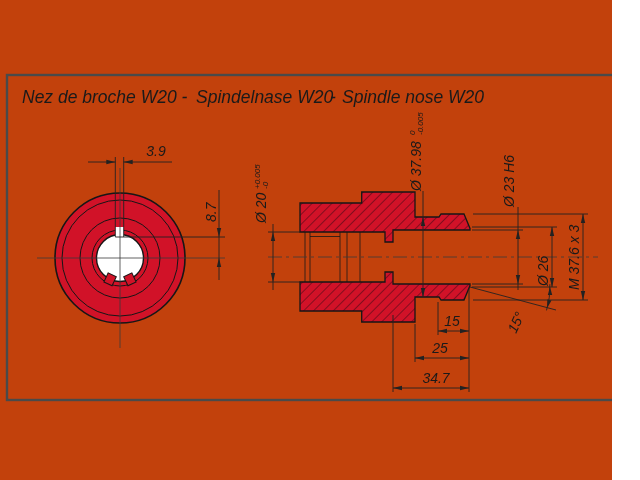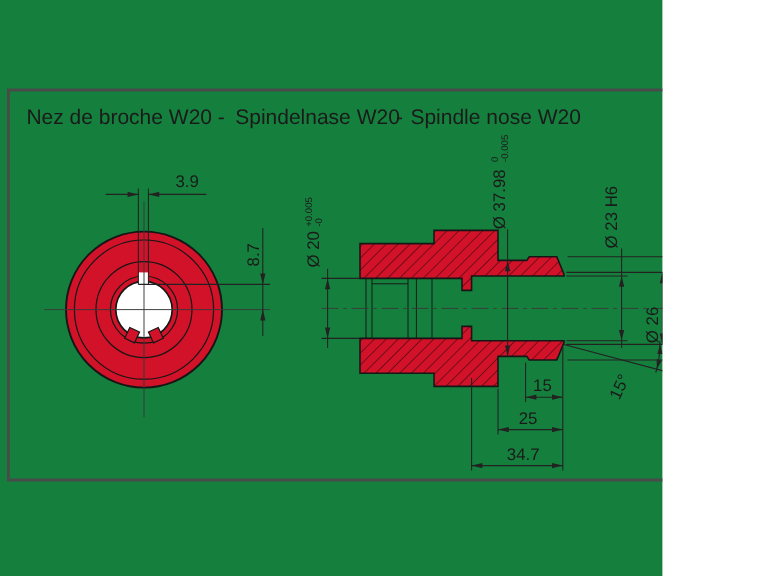--- a/index.html
+++ b/index.html
@@ -1,17 +1,17 @@
 <!DOCTYPE html>
 <html><head>
 <meta charset="utf-8">
 <style>
   html,body{margin:0;padding:0;background:#ffffff;}
-  .page{position:relative;width:552px;height:480px;background:#15803d;overflow:hidden;
-        font-family:"Liberation Sans", sans-serif;}
+  .page{position:relative;width:612px;height:480px;background:#c2410c;overflow:hidden;
+        font-family:"Liberation Sans", sans-serif;font-style:italic;}
   svg{position:absolute;left:0;top:0;}
   text{font-family:"Liberation Sans", sans-serif;fill:#1a1a1a;}
   .dimtxt{font-size:14px;}
   .toltxt{font-size:8px;}
   .titletxt{font-size:17.5px;}
   .thin{stroke:#222222;stroke-width:0.9;fill:none;}
   .cline{stroke:#3a3a3a;stroke-width:0.8;fill:none;}
   .bore{stroke:#161616;stroke-width:0.8;fill:none;}
 </style>
 </head>

